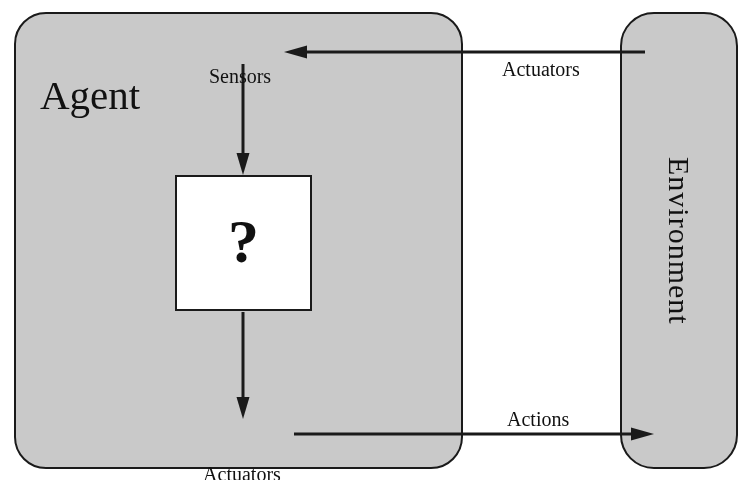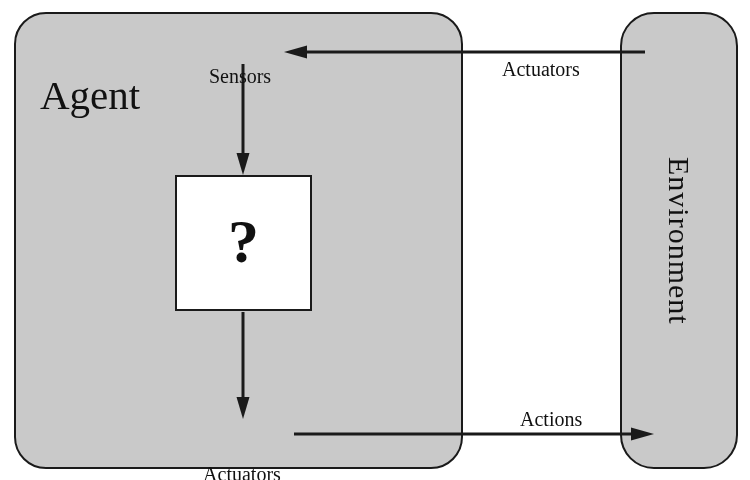--- a/index.html
+++ b/index.html
@@ -58,21 +58,21 @@
 
   .small-label {
     position: absolute;
     font-size: 20px;
     line-height: 1;
     white-space: nowrap;
   }
   .sensors-label   { left: 240px; top: 50px;  transform: translateX(-50%); margin-top: 16px; }
   .actuators-label { left: 242px; top: 424px; transform: translateX(-50%); margin-top: 40px; }
   .percepts-label  { left: 502px; top: 59px; }
-  .actions-label   { left: 520px; top: 409px; }
+  .actions-label   { left: 507px; top: 409px; }
 
   .program-box {
     position: absolute;
     left: 175px; top: 175px;
     width: 137px; height: 136px;
     background: var(--program-fill);
     border: 2px solid var(--outline);
     display: flex;
     align-items: center;
     justify-content: center;

